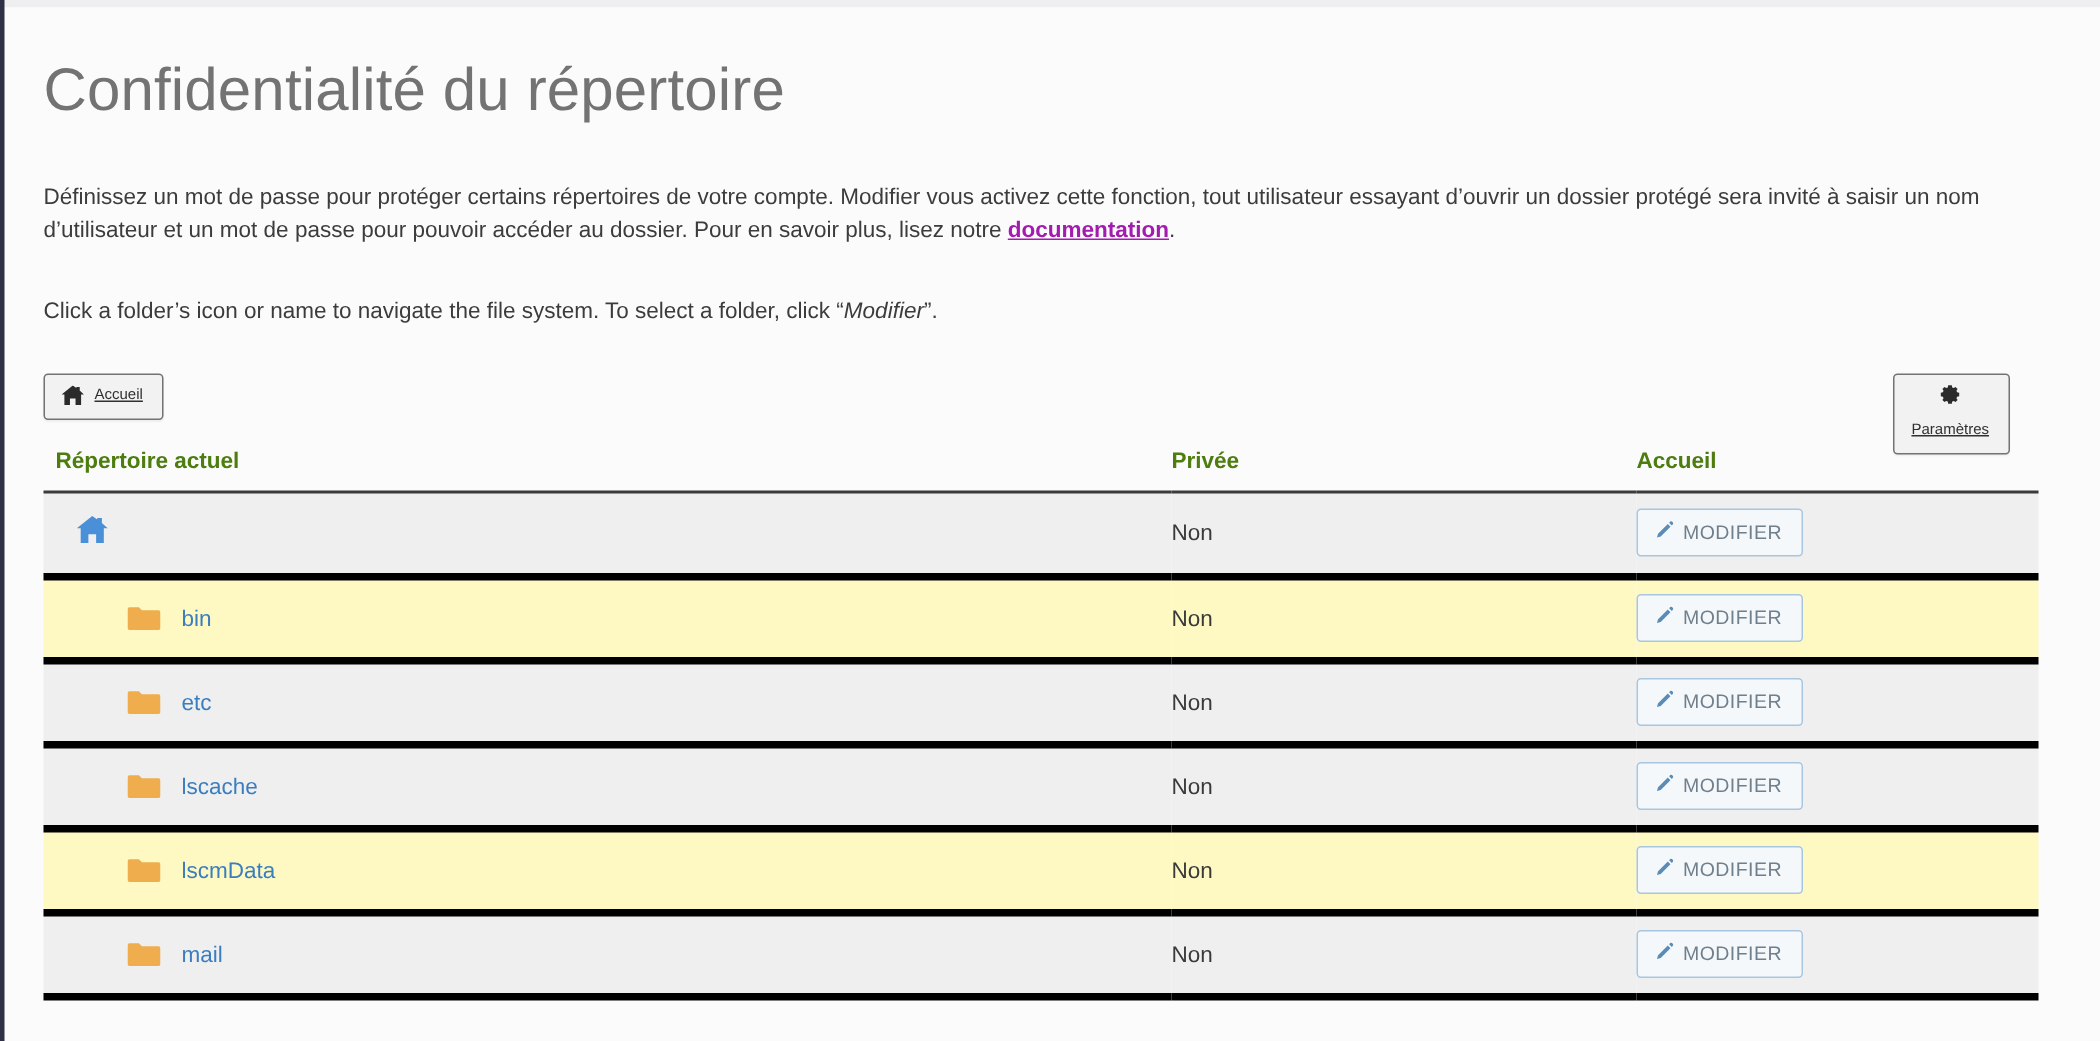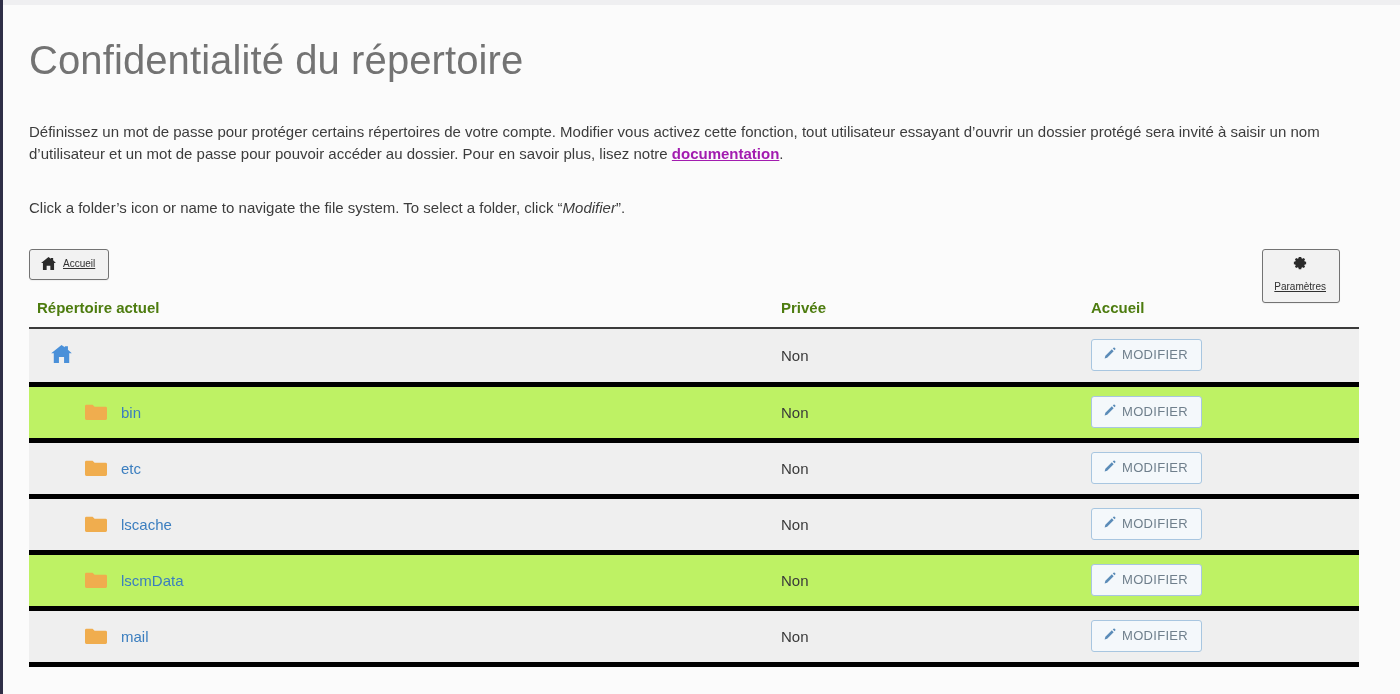--- a/index.html
+++ b/index.html
@@ -105,21 +105,21 @@
     color: #4d7c0f;
     padding: 0 0 11px 0;
     border-bottom: 2px solid #3b3b3b;
   }
   th.col-dir { width: 752px; padding-left: 8px !important; }
   th.col-priv { width: 310px; text-align: left !important; }
   th.col-act  { width: 268px; text-align: left !important; }
 
   table.fs tbody tr { height: 56px; }
   table.fs tbody tr.odd  { background: #efefef; }
-  table.fs tbody tr.even { background: #bef264; }
+  table.fs tbody tr.even { background: #fef9c3; }
   table.fs tbody td {
     border-bottom: 5px solid #000000;
     font-size: 15px;
     color: #3a3a3a;
     vertical-align: middle;
     padding: 0;
   }
   td.c-dir { padding-left: 8px; }
   td.c-priv { padding-left: 2px; }
   td.c-act { padding-left: 0px; }

